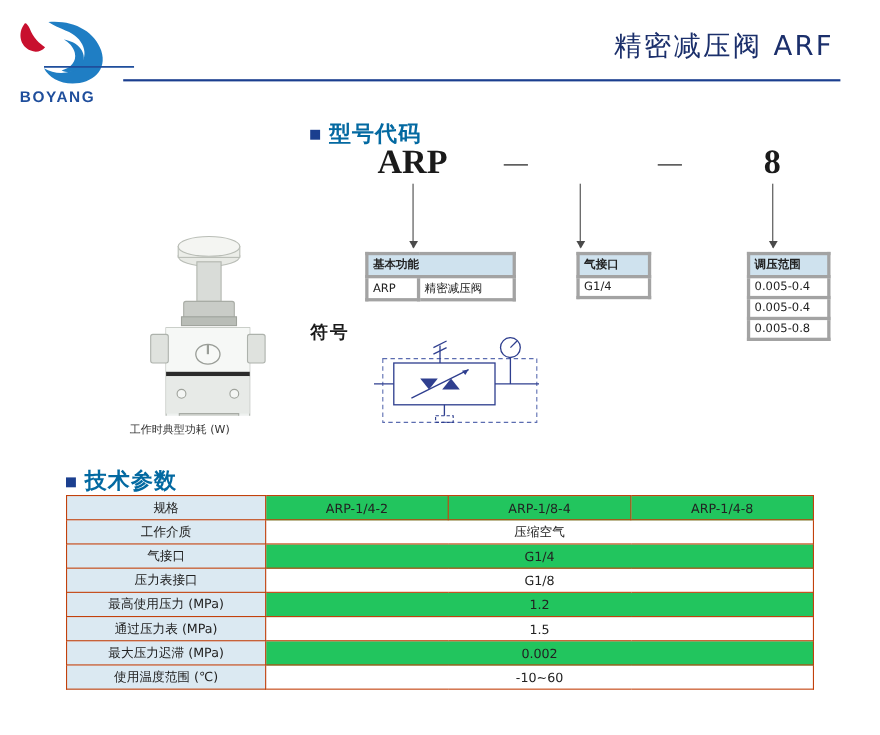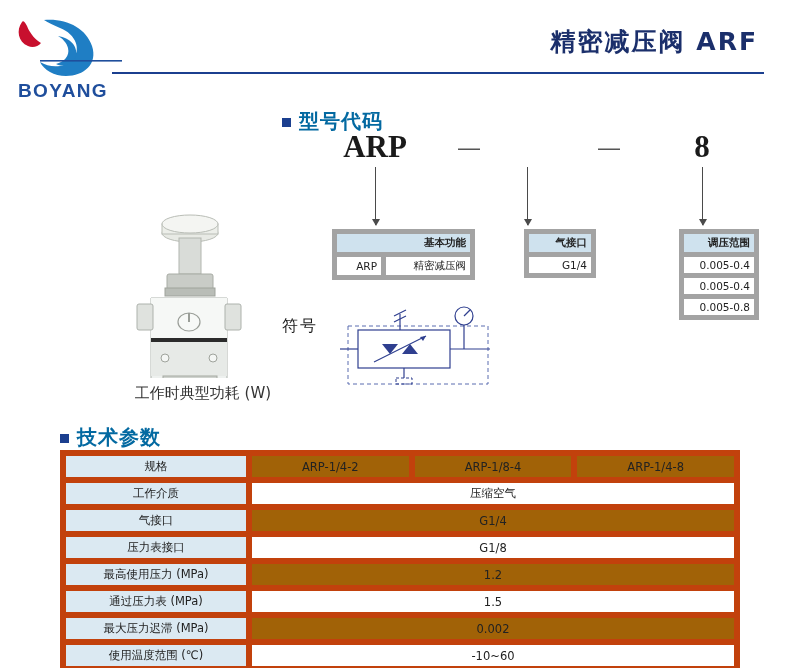--- a/index.html
+++ b/index.html
@@ -33,32 +33,32 @@
   .logo-mark {
     position: absolute;
     left: 0; top: 0;
     width: 108px;
     height: 62px;
   }
   .logo-text {
     position: absolute;
     left: 4px;
     top: 64px;
-    font-size: 19px;
+    font-size: 14px;
     letter-spacing: 1.4px;
     font-weight: bold;
     color: #1f4e9c;
     font-family: "Liberation Sans", sans-serif;
   }
   .header-title {
     position: absolute;
     right: 42px;
     top: 25px;
     font-size: 25px;
-    font-weight: bold;
+    font-weight: normal;
     color: #1b2f6b;
     letter-spacing: 2px;
   }
   .header-rule {
     position: absolute;
     left: 112px;
     top: 72px;
     width: 652px;
     height: 2px;
     background: #1b3f8f;
@@ -87,22 +87,21 @@
     left: 115px;
     top: 108px;
     width: 160px;
     height: 270px;
   }
   .caption {
     position: absolute;
     left: 118px;
     top: 384px;
     width: 170px;
-    text-align: center;
-    font-size: 15px;
+    font-size: 10px;
     color: #333;
   }
 
   
   .model-code {
     position: absolute;
     left: 280px;
     top: 105px;
     width: 500px;
     height: 185px;
@@ -137,39 +136,39 @@
     border-top: 7px solid #4a4a4a;
   }
 
   table.codebox {
     position: absolute;
     border-collapse: collapse;
     font-size: 10.5px;
     color: #222;
   }
   table.codebox td, table.codebox th {
-    border: 5px solid #a3a3a3;
+    border: 3px solid #a3a3a3;
     padding: 2px 4px;
-    text-align: right;
+    text-align: left;
     font-weight: normal;
     white-space: nowrap;
   }
   table.codebox th {
     background: #cfe2ee;
     font-weight: bold;
     font-size: 10.5px;
   }
 
   
   .symbol-label {
     position: absolute;
     left: 282px;
-    top: 316px;
+    top: 292px;
     font-size: 16px;
-    font-weight: normal;
+    font-weight: bold;
     color: #1a1a1a;
     letter-spacing: 2px;
   }
   .symbol-box {
     position: absolute;
     left: 340px;
     top: 300px;
     width: 175px;
     height: 100px;
   }
@@ -180,33 +179,33 @@
     left: 60px;
     top: 450px;
     width: 680px;
   }
   table.spec {
     border-collapse: collapse;
     width: 680px;
     font-size: 11.5px;
   }
   table.spec td {
-    border: 6px solid #c2410c;
+    border: 1px solid #c2410c;
     height: 19px;
     padding: 1px 4px;
     text-align: center;
     color: #222;
   }
   table.spec td.lab {
     width: 172px;
     background: #dbe9f2;
     text-align: center;
   }
   table.spec tr.alt td:not(.lab) {
-    background: #a16207;
+    background: #22c55e;
   }
 </style>
 </head>
 <body>
 
 <div class="header">
 
   <div class="logo-wrap">
     <svg class="logo-mark" viewBox="0 0 108 62">
       <path d="M8 6 C 2 14, 4 26, 14 30 C 18 32, 24 31, 27 27 C 22 24, 16 18, 13 10 C 11 6, 9 4, 8 6 Z" fill="#c8102e"></path>

